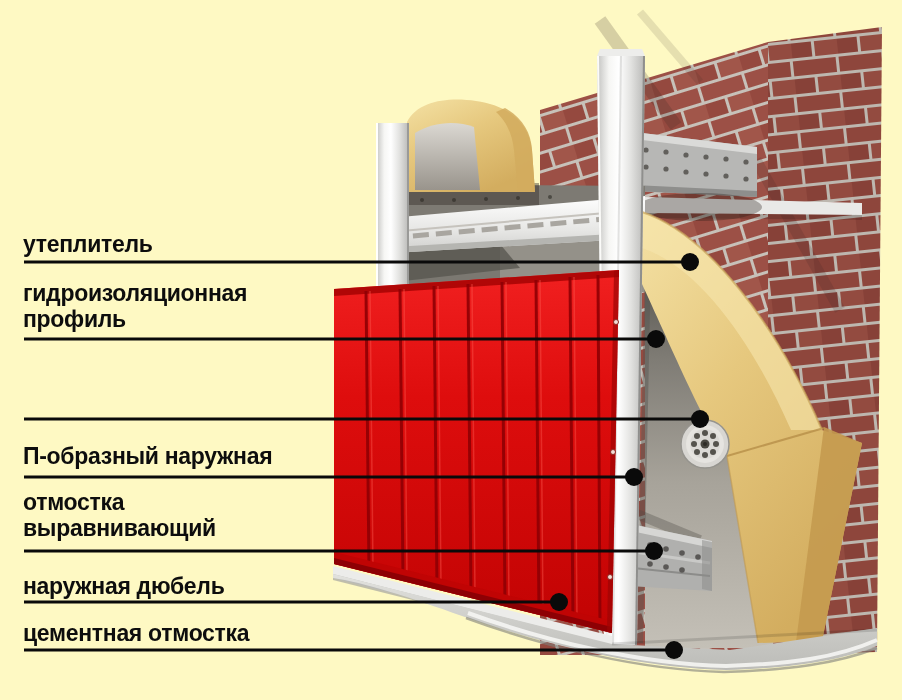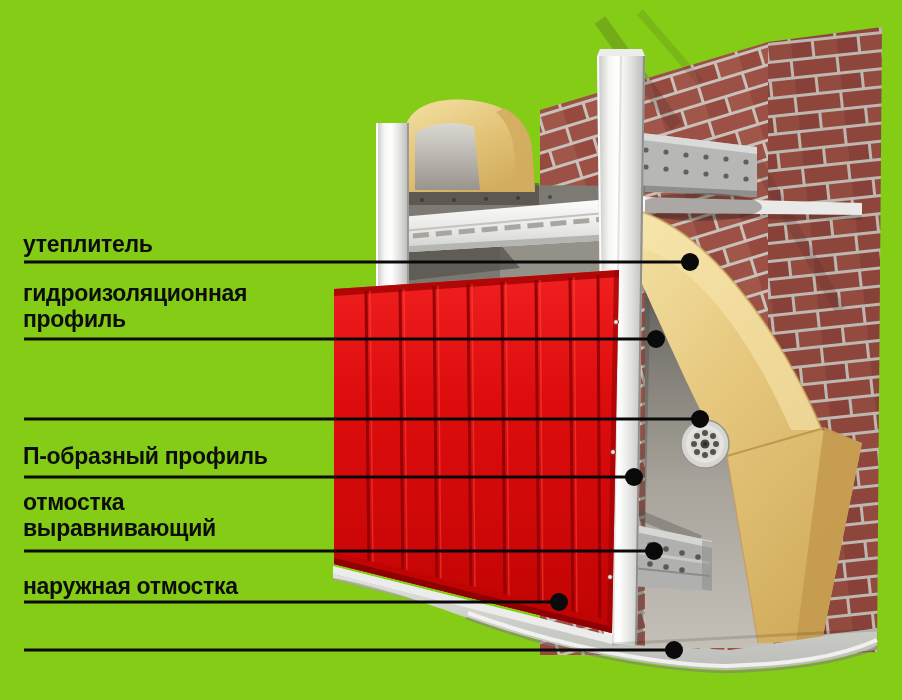--- a/index.html
+++ b/index.html
@@ -1,16 +1,16 @@
 <!DOCTYPE html>
 <html><head>
 <meta charset="utf-8">
 <style>
   html,body{margin:0;padding:0;background:#ffffff;}
-  .canvas{position:relative;width:902px;height:700px;background:#84cc16;overflow:hidden;
+  .canvas{position:relative;width:902px;height:700px;background:#fef9c3;overflow:hidden;
           font-family:"Liberation Sans",sans-serif;}
   .art{position:absolute;left:0;top:0;}
   .label{position:absolute;left:23px;font-weight:700;font-size:23px;line-height:26px;
          color:#0d0d0d;white-space:pre-line;letter-spacing:-0.3px;z-index:5;}
 </style>
 </head>
 <body>
 
 <div class="canvas">
 
@@ -271,18 +271,19 @@
     <g>
       <line x1="24" y1="650" x2="674" y2="650"></line>
           <circle cx="674" cy="650" r="9" stroke="none"></circle>
     </g>
   </g>
 </svg>
 
 <div class="label" style="top:231px">утеплитель</div>
 <div class="label" style="top:280px">гидроизоляционная
 профиль</div>
-<div class="label" style="top:443px">П-образный профиль</div>
+<div class="label" style="top:443px">П-образный наружная</div>
 <div class="label" style="top:489px">отмостка
 выравнивающий</div>
-<div class="label" style="top:573px">наружная отмостка</div>
+<div class="label" style="top:573px">наружная дюбель</div>
+<div class="label" style="top:620px">цементная отмостка</div>
 
 </div>
 
 </body></html>

